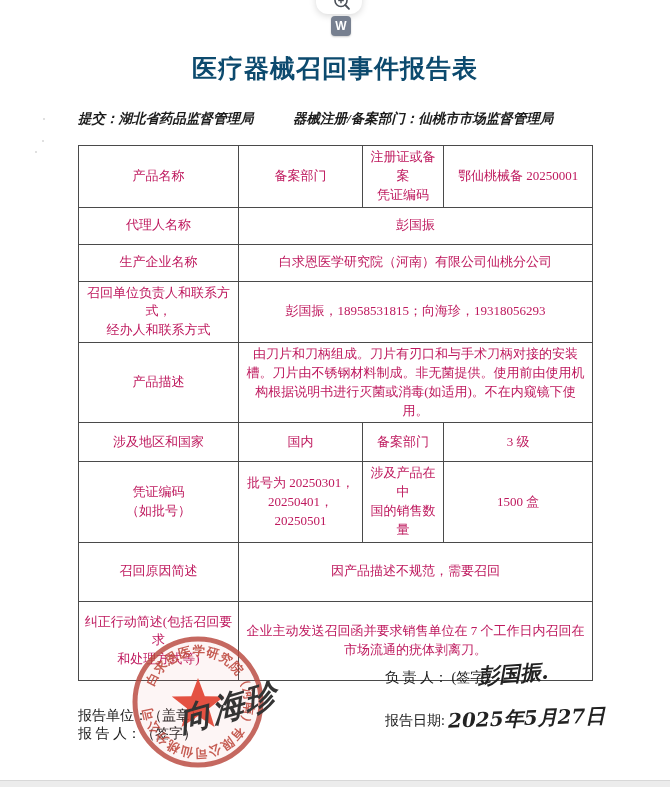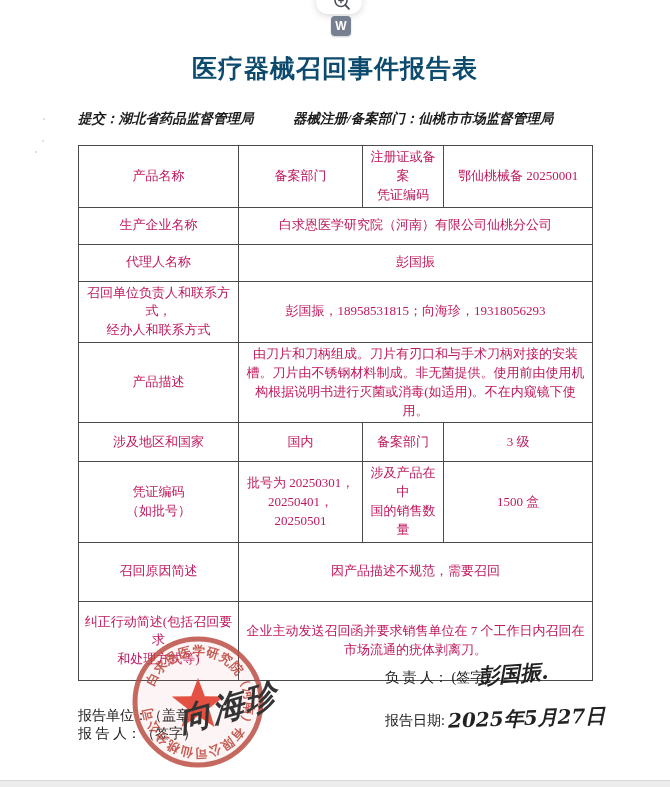--- a/index.html
+++ b/index.html
@@ -71,26 +71,26 @@
       </colgroup>
     <tbody>
         <tr style="height:39px">
       <td>产品名称</td>
       <td>备案部门</td>
       <td>注册证或备案
 凭证编码</td>
       <td>鄂仙桃械备 20250001</td>
     </tr>
     <tr style="height:37px">
+      <td>代理人名称</td>
+      <td colspan="3" class="val-left">彭国振</td>
+    </tr>
+    <tr style="height:37px">
       <td>生产企业名称</td>
       <td colspan="3">白求恩医学研究院（河南）有限公司仙桃分公司</td>
-    </tr>
-    <tr style="height:37px">
-      <td>代理人名称</td>
-      <td colspan="3" class="val-left">彭国振</td>
     </tr>
     <tr style="height:45px">
       <td>召回单位负责人和联系方式，
 经办人和联系方式</td>
       <td colspan="3">彭国振，18958531815；向海珍，19318056293</td>
     </tr>
     <tr style="height:61px">
       <td>产品描述</td>
       <td colspan="3">由刀片和刀柄组成。刀片有刃口和与手术刀柄对接的安装槽。刀片由不锈钢材料制成。非无菌提供。使用前由使用机构根据说明书进行灭菌或消毒(如适用)。不在内窥镜下使用。</td>
     </tr>

